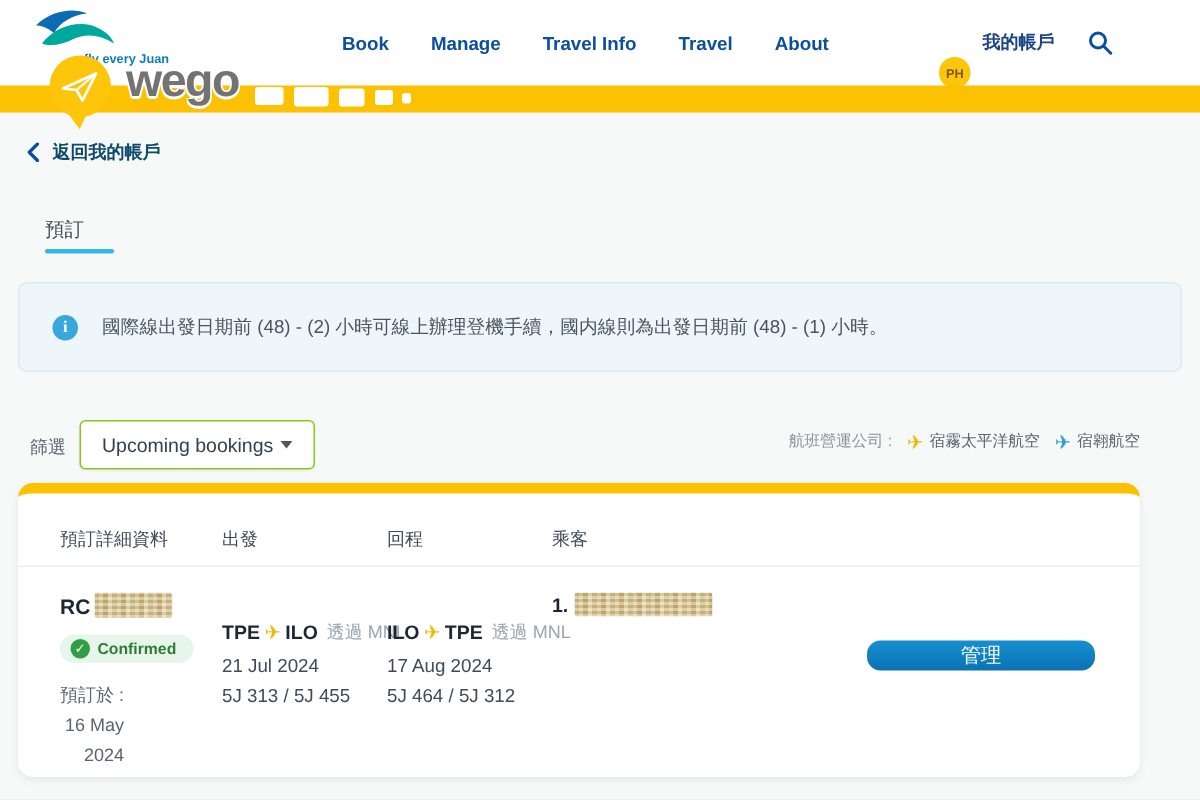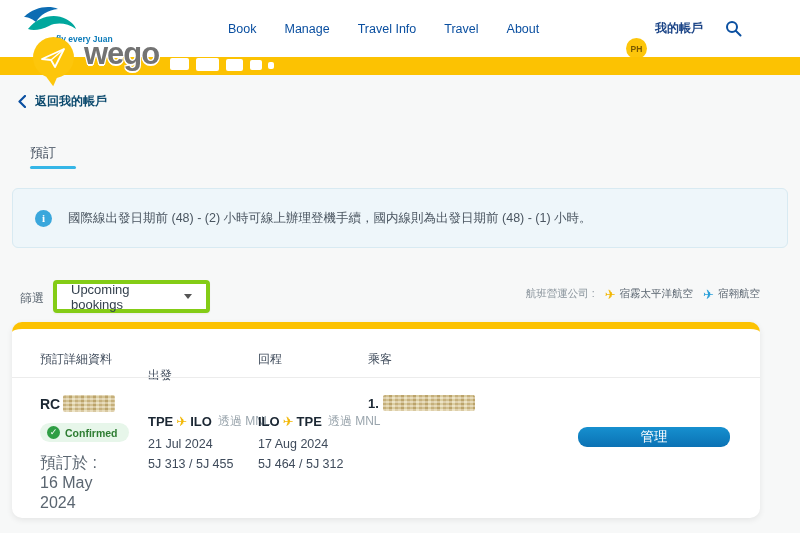--- a/index.html
+++ b/index.html
@@ -8,21 +8,21 @@
   .screen { position:relative; width:800px; height:533px; overflow:hidden; background:#f7f8f8; }
 
   
   .site-header { position:absolute; left:0; top:0; width:800px; height:57px; background:#ffffff; z-index:2; }
   .logo { position:absolute; left:20px; top:3px; width:150px; height:52px; }
   .logo-bird { position:absolute; left:2px; top:2px; }
   .logo-brand { position:absolute; left:24px; top:8px; font-size:19px; font-weight:bold; letter-spacing:-0.5px; color:#0a4fa0; white-space:nowrap; }
   .logo-tagline { position:absolute; left:36px; top:31px; font-size:8.5px; font-weight:bold; color:#0d7cba; white-space:nowrap; }
 
   .main-nav { position:absolute; left:228px; top:0; height:57px; display:flex; align-items:center; gap:28px; }
-  .nav-item { font-size:12.5px; font-weight:normal; color:#0a4fa0; white-space:nowrap; cursor:pointer; }
+  .nav-item { font-size:12.5px; font-weight:bold; color:#0a4fa0; white-space:nowrap; cursor:pointer; }
 
   .account-area { position:absolute; right:58px; top:0; height:57px; display:flex; align-items:center; gap:8px; }
   .avatar { width:21px; height:21px; border-radius:50%; background:#fdc60b; color:#7a5a00; font-size:8.5px; font-weight:bold; display:flex; align-items:center; justify-content:center;margin-top:40px; }
   .account-label { font-size:12px; font-weight:bold; color:#1c4587; }
   .search-btn { margin-left:14px; display:flex; align-items:center; cursor:pointer; }
 
   
   .yellow-bar { position:absolute; left:0; top:57px; width:800px; height:18px; background:#fcc202; z-index:3; }
   .frag { position:absolute; background:#ffffff; border-radius:2px; z-index:4; }
   .wm-circle { position:absolute; left:33px; top:37px; width:41px; height:41px; border-radius:50%; background:#fdc60b; z-index:5; display:flex; align-items:center; justify-content:center; }
@@ -35,49 +35,49 @@
   .back-label { font-size:12px; font-weight:bold; color:#0c4a6e; }
 
   .tab { position:absolute; left:30px; top:144px; font-size:13px; color:#3c4858; cursor:pointer; }
   .tab-underline { position:absolute; left:30px; top:166px; width:46px; height:3px; background:#35b6e7; border-radius:2px; }
 
   .notice { position:absolute; left:12px; top:188px; width:776px; height:60px; background:#eef6fa; border:1px solid #d8eaf2; border-radius:6px; display:flex; align-items:center; padding-left:22px; }
   .info-icon { width:17px; height:17px; border-radius:50%; background:#3aa7dc; color:#fff; font-size:11px; font-weight:bold; font-family:"Liberation Serif",serif; display:flex; align-items:center; justify-content:center; flex:0 0 auto; }
   .notice-text { margin-left:16px; font-size:12.5px; color:#4a5560; }
 
   .filter-label { position:absolute; left:20px; top:290px; font-size:12px; color:#5a6570; }
-  .filter-dropdown { position:absolute; left:53px; top:280px; width:157px; height:33px; background:#fff; border:4px solid #84cc16; border-radius:4px; box-shadow:0 1px 2px rgba(0,0,0,0.05); display:flex; align-items:center; padding:0 14px; cursor:pointer; }
+  .filter-dropdown { position:absolute; left:53px; top:280px; width:157px; height:33px; background:#fff; border:1px solid #84cc16; border-radius:4px; box-shadow:0 1px 2px rgba(0,0,0,0.05); display:flex; align-items:center; padding:0 14px; cursor:pointer; }
   .filter-value { font-size:13px; color:#33404d; flex:1; }
   .caret-down { width:0; height:0; border-left:4px solid transparent; border-right:4px solid transparent; border-top:5px solid #555; }
 
   .operators { position:absolute; right:40px; top:287px; display:flex; align-items:center; gap:10px; }
   .operators-label { font-size:10.5px; color:#8a949c; }
   .operator { display:flex; align-items:center; gap:4px; }
   .plane-glyph { font-size:13px; line-height:1; }
   .operator-name { font-size:10.5px; color:#5a6570; }
 
   
   .card { position:absolute; left:12px; top:322px; width:748px; height:196px; background:#fff; border-radius:10px; border-top:7px solid #fcc202; box-shadow:0 2px 6px rgba(0,0,0,0.08); }
   .col-head { position:absolute; top:22px; font-size:12px; color:#3f4b5b; font-weight:500; }
-  .col-head.c1 { left:28px; } .col-head.c2 { left:136px;margin-top:16px; } .col-head.c3 { left:246px; } .col-head.c4 { left:356px; }
+  .col-head.c1 { left:28px; } .col-head.c2 { left:136px; } .col-head.c3 { left:246px; } .col-head.c4 { left:356px; }
   .card-divider { position:absolute; left:0; top:48px; width:748px; height:1px; background:#ececec; }
 
   .ref-line { position:absolute; left:28px; top:66px; display:flex; align-items:center; gap:3px; }
   .ref-prefix { font-size:14px; font-weight:bold; color:#1b2733; }
   .censor { display:inline-block; border-radius:2px;
             background:repeating-linear-gradient(0deg, rgba(255,255,255,0.35) 0 2px, rgba(0,0,0,0.04) 2px 4px),
                        repeating-linear-gradient(90deg, #cdb67f 0 3px, #dbc998 3px 6px, #c3aa6e 6px 9px, #e3d5a8 9px 12px); }
   .censor.ref { width:52px; height:17px; }
   .censor.pax { width:92px; height:16px; }
 
   .status-badge { position:absolute; left:28px; top:94px; display:inline-flex; align-items:center; gap:5px; background:#e7f6ea; border-radius:11px; padding:3px 11px 3px 7px; }
   .check-circle { width:13px; height:13px; border-radius:50%; background:#2f9e44; color:#fff; font-size:9px; line-height:13px; text-align:center; }
   .status-text { font-size:10.5px; font-weight:600; color:#2e7d32; }
 
-  .booked-on { position:absolute; left:28px; top:124px; font-size:16px; color:#5a6570; line-height:20px; }
+  .booked-on { position:absolute; left:28px; top:124px; font-size:12px; color:#5a6570; line-height:20px;text-align:right; }
 
   .leg { position:absolute; top:64px; width:110px; }
   .leg.dep { left:136px; } .leg.ret { left:246px; }
   .leg-route { display:flex; align-items:center; white-space:nowrap;margin-top:20px; }
   .leg-port { font-size:13px; font-weight:bold; color:#1b2733; }
   .leg-plane { font-size:13px; color:#f2b705; margin:0 3px; }
   .leg-via { font-size:12px; color:#9aa5ad; margin-left:6px; }
   .leg-date { margin-top:7px; font-size:12.5px; color:#3f4b5b; }
   .leg-flights { margin-top:6px; font-size:12.5px; color:#3f4b5b; }
 

